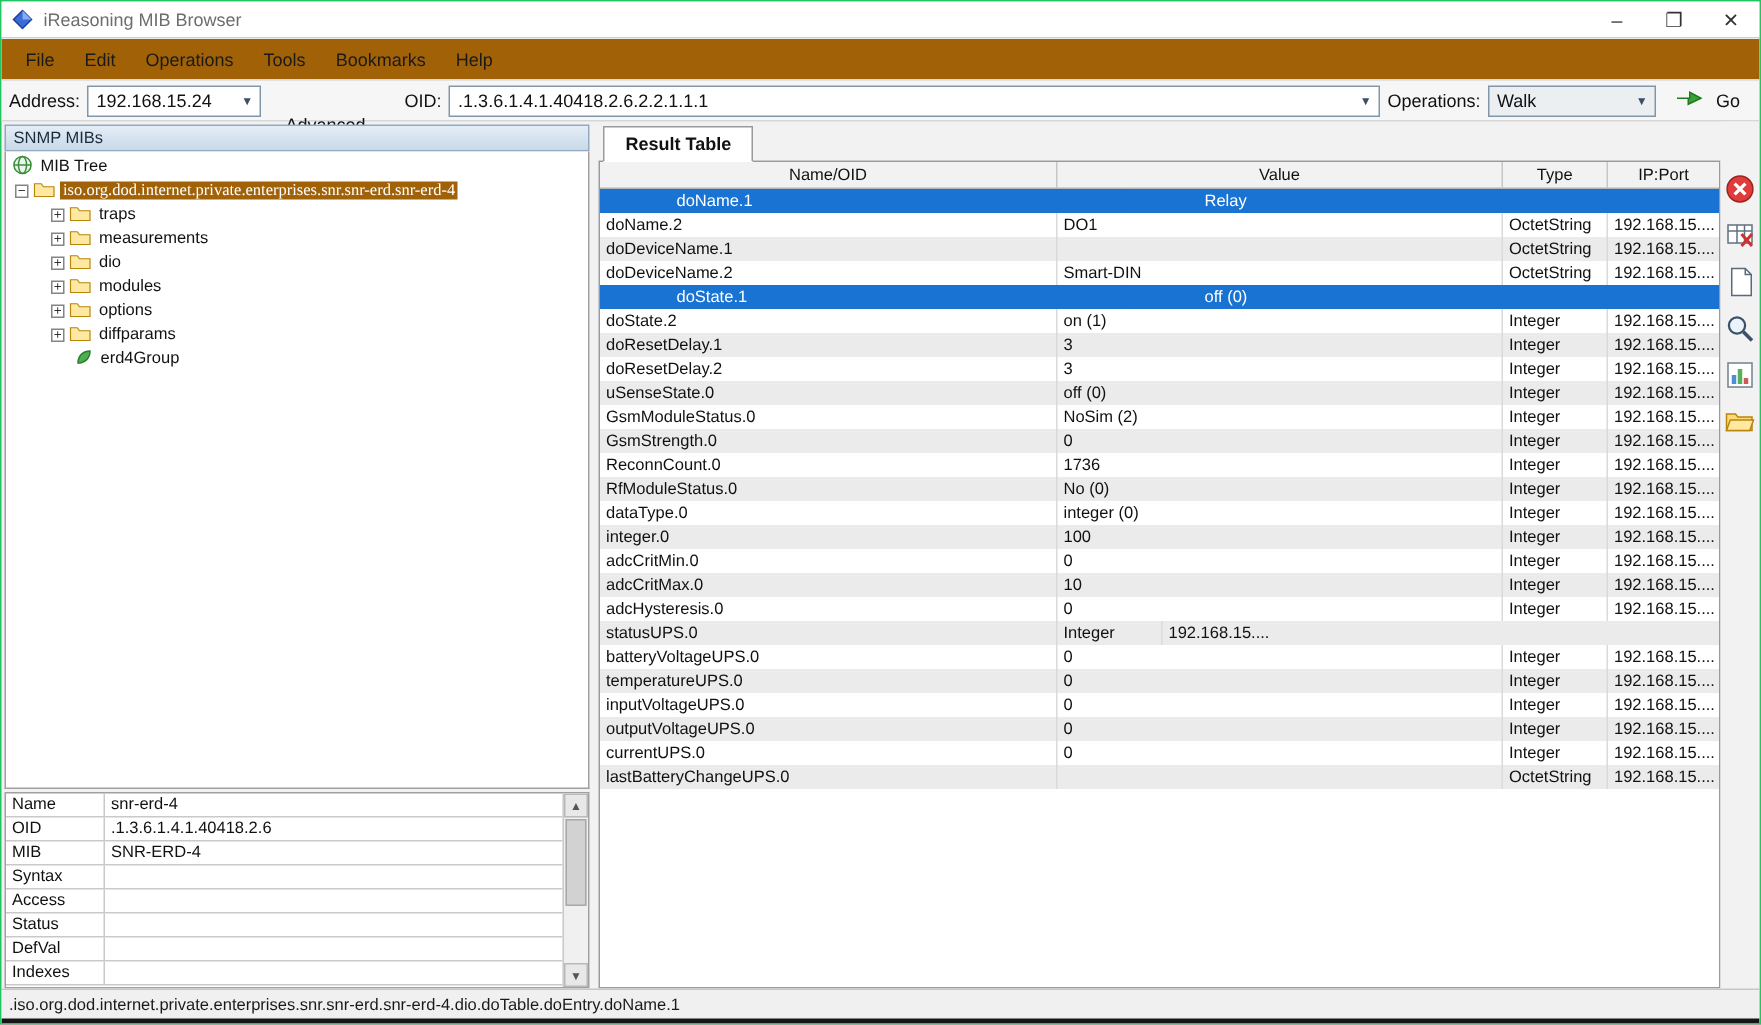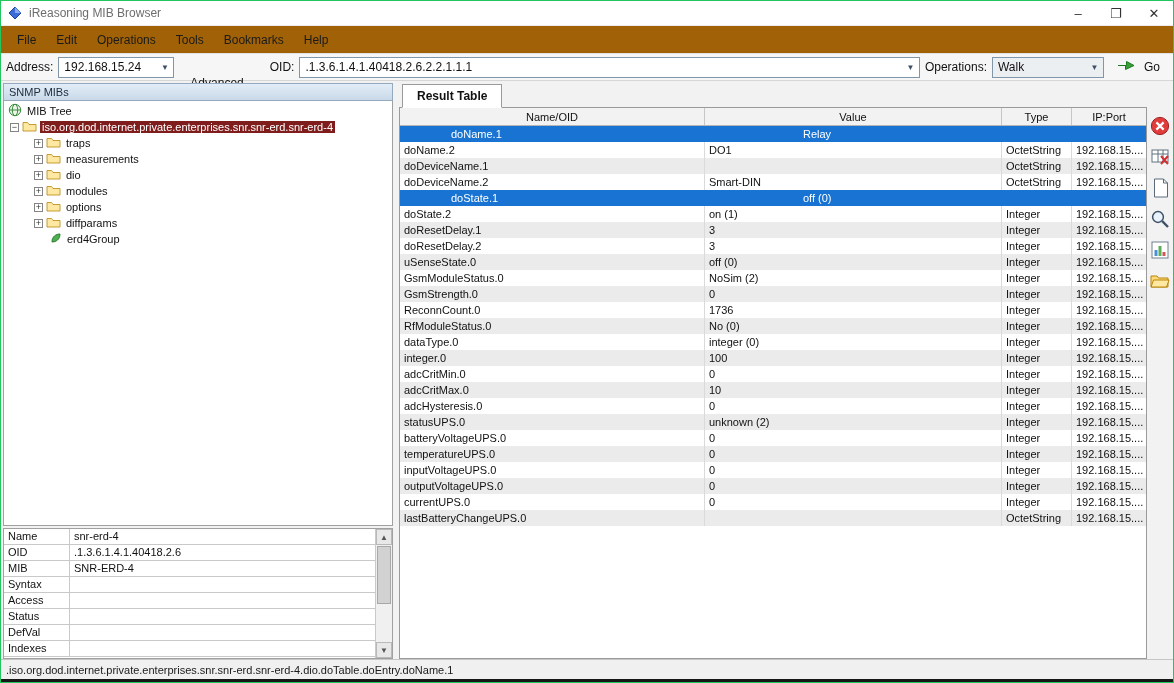--- a/index.html
+++ b/index.html
@@ -54,21 +54,21 @@
   .trow { display:flex; align-items:center; height:16px; gap:3px; font-size:11px;
           white-space:nowrap; color:#111; }
   .trow.root { padding-left:4px; }
   .trow.l1 { padding-left:6px; }
   .trow.l2 { padding-left:30px; }
   .trow.l2leaf { padding-left:46px; }
   .expander { width:9px; height:9px; border:1px solid #848484; background:#fff;
               font-size:9px; line-height:7px; text-align:center; color:#333;
               flex:0 0 9px; }
   .tlabel { padding:0 2px; }
-  .tlabel.sel { background:#7f1d1d; color:#fff; }
+  .tlabel.sel { background:#a16207; color:#fff;font-family:Liberation Serif, serif; }
 
   
   .props-table { flex:1; display:flex; flex-direction:column; }
   .prow { display:flex; height:16px; border-bottom:1px solid #c9c9c9; }
   .plabel { width:66px; font-size:11px; line-height:15px; padding-left:4px;
             border-right:1px solid #c9c9c9; color:#111; }
   .pvalue { flex:1; font-size:11px; line-height:15px; padding-left:4px;
             white-space:nowrap; overflow:hidden; color:#111; }
   .vscroll { width:17px; background:#f0f0f0; border-left:1px solid #c9c9c9;
              display:flex; flex-direction:column; }
@@ -462,21 +462,20 @@
 
             <div class="tr">
               <span class="td c-name">adcHysteresis.0</span>
               <span class="td c-value">0</span>
               <span class="td c-type">Integer</span>
               <span class="td c-ip">192.168.15....</span>
             </div>
 
             <div class="tr stripe">
               <span class="td c-name">statusUPS.0</span>
-              <span class="td c-value">unknown (2)</span>
               <span class="td c-type">Integer</span>
               <span class="td c-ip">192.168.15....</span>
             </div>
 
             <div class="tr">
               <span class="td c-name">batteryVoltageUPS.0</span>
               <span class="td c-value">0</span>
               <span class="td c-type">Integer</span>
               <span class="td c-ip">192.168.15....</span>
             </div>

